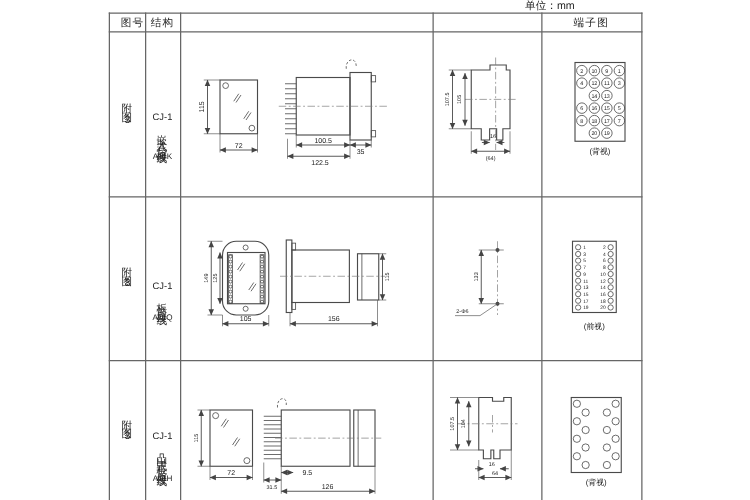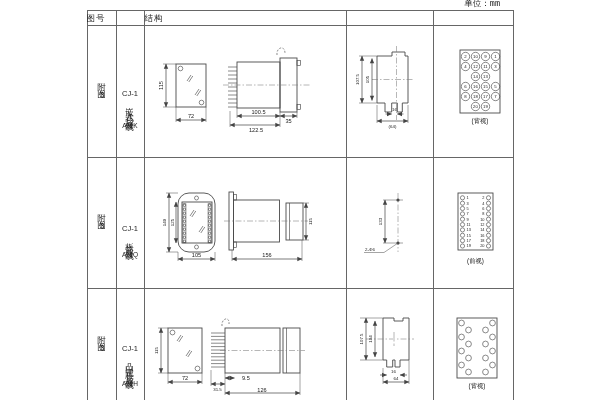--- a/index.html
+++ b/index.html
@@ -3,21 +3,21 @@
 <meta charset="utf-8">
 <style>
   html,body{margin:0;padding:0;background:#fff;}
   #app{position:relative;width:600px;height:400px;background:#fff;overflow:hidden;
        font-family:"Liberation Sans","DejaVu Sans",sans-serif;color:#222;}
   .vl{position:absolute;width:1px;background:#666;}
   .hl{position:absolute;height:1px;background:#666;}
   .hdr{position:absolute;top:12px;height:12px;line-height:12px;font-size:8.5px;
        text-align:center;letter-spacing:1px;color:#222;}
   .unit{position:absolute;top:-1px;left:420px;width:80px;height:11px;line-height:11px;
-        font-size:8.5px;text-align:right;color:#222;font-family:Liberation Mono, monospace;}
+        font-size:8.5px;color:#222;}
   .cellv{position:absolute;display:flex;flex-direction:column;align-items:center;justify-content:center;}
   .figno{writing-mode:vertical-rl;text-orientation:upright;font-size:8.5px;letter-spacing:7px;color:#222;}
   .model{font-size:7.5px;color:#222;margin-top:36px;}
   .desc{writing-mode:vertical-rl;text-orientation:upright;font-size:8.5px;letter-spacing:3px;margin:3px 0;color:#222;}
   .code{font-size:6.5px;color:#222;}
   svg{position:absolute;overflow:visible;}
   svg text{font-family:"Liberation Sans","DejaVu Sans",sans-serif;text-anchor:middle;}
   .shp{fill:none;stroke:#4a4a4a;stroke-width:0.9;}
   .thin{fill:none;stroke:#4a4a4a;stroke-width:0.65;}
   .ext{stroke:#5a5a5a;stroke-width:0.55;}
@@ -53,22 +53,23 @@
   <div class="hl" style="left:87px;top:25px;width:427px;"></div>
   <div class="hl" style="left:87px;top:157px;width:427px;"></div>
   <div class="hl" style="left:87px;top:288px;width:427px;"></div>
   <div class="vl" style="left:87px;top:10px;height:390px;"></div>
   <div class="vl" style="left:116px;top:10px;height:390px;"></div>
   <div class="vl" style="left:144px;top:10px;height:390px;"></div>
   <div class="vl" style="left:346px;top:10px;height:390px;"></div>
   <div class="vl" style="left:433px;top:10px;height:390px;"></div>
   <div class="vl" style="left:513px;top:10px;height:390px;"></div>
 
-  <div class="hdr" style="left:82px;width:28px;">图号</div>
-  <div class="hdr" style="left:116px;width:28px;padding-left:24px;">结构</div>
+  <div class="hdr" style="left:92px;width:28px;">图号</div>
+  <div class="hdr" style="left:116px;width:28px;">结构</div>
+  <div class="hdr" style="left:433px;width:80px;">端子图</div>
 
   <div class="cellv" style="left:88px;top:25px;width:28px;height:132px;">
     <span class="figno">附图3</span>
   </div>
   <div class="cellv" style="left:116px;top:25px;width:28px;height:132px;">
     <span class="model">CJ-1</span>
     <span class="desc">嵌入式后接线</span>
     <span class="code">A11K</span>
   </div>
   <div class="cellv" style="left:88px;top:157px;width:28px;height:131px;">

